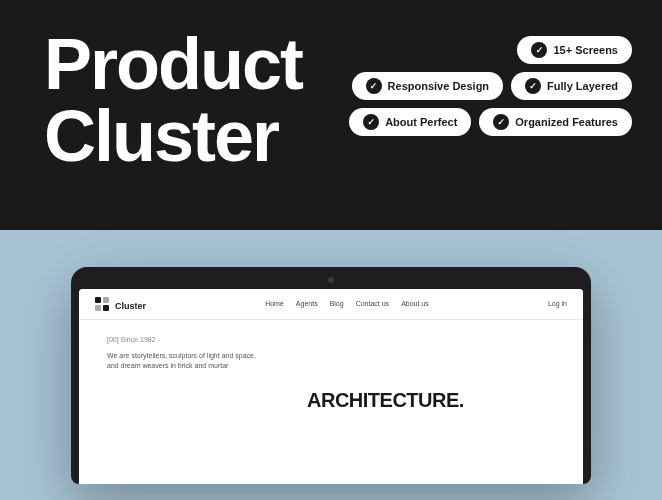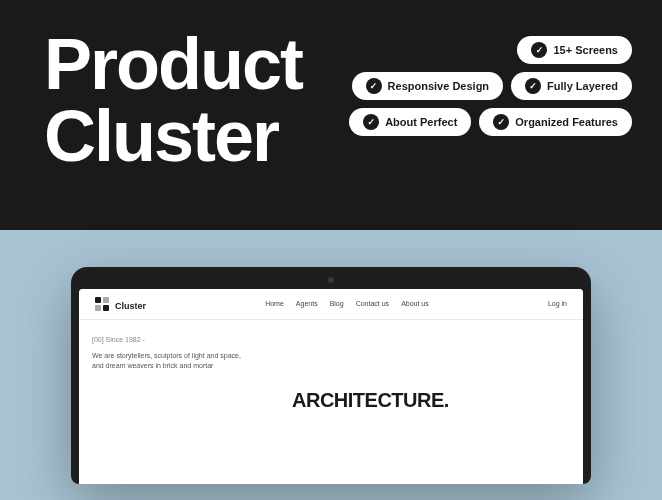--- a/index.html
+++ b/index.html
@@ -175,21 +175,21 @@
       color: #444444;
     }
 
     .nav-login {
       font-size: 7px;
       color: #444444;
     }
 
     .browser-content {
       display: flex;
-      padding: 16px 13px;
+      padding: 16px 28px;
       height: calc(100% - 34px);
     }
 
     .content-left {
       width: 200px;
       flex-shrink: 0;
     }
 
     .content-tag {
       font-size: 7px;

